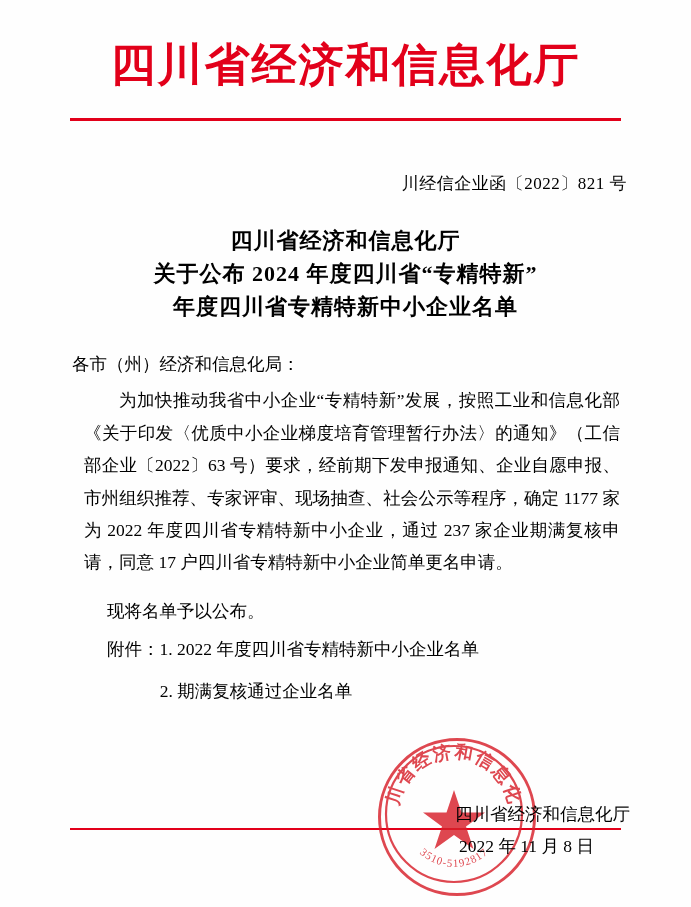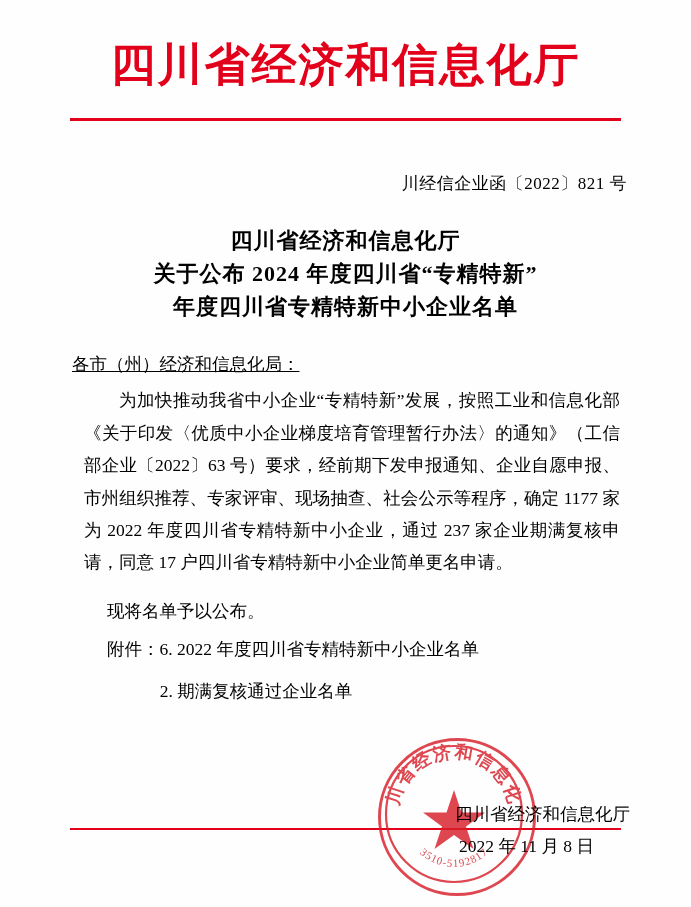--- a/index.html
+++ b/index.html
@@ -81,21 +81,20 @@
   .body-area {
     position: absolute;
     left: 72px;
     top: 348px;
     width: 548px;
     font-size: 17.5px;
     line-height: 1.85;
   }
   .salutation {
     margin: 0 0 4px 0;
-    text-decoration: underline;
   }
   .para {
     margin: 0 0 2px 12px;
     text-align: justify;
     text-justify: inter-ideograph;
     text-indent: 2em;
   }
   .para-single {
     margin: 16px 0 0 0;
     text-indent: 2em;
@@ -182,21 +181,21 @@
     <div class="title-line">年度四川省专精特新中小企业名单</div>
   </div>
 
   <div class="body-area">
     <p class="salutation">各市（州）经济和信息化局：</p>
     <p class="para">为加快推动我省中小企业“专精特新”发展，按照工业和信息化部《关于印发〈优质中小企业梯度培育管理暂行办法〉的通知》（工信部企业〔2022〕63 号）要求，经前期下发申报通知、企业自愿申报、市州组织推荐、专家评审、现场抽查、社会公示等程序，确定 1177 家为 2022 年度四川省专精特新中小企业，通过 237 家企业期满复核申请，同意 17 户四川省专精特新中小企业简单更名申请。</p>
     <p class="para-single">现将名单予以公布。</p>
   </div>
 
   <div class="attachments">
-    <p class="attach-first"><span>附件：</span><span>6. 2022 年度四川省专精特新中小企业名单</span></p>
+    <p class="attach-first"><span>附件：</span><span>1. 2022 年度四川省专精特新中小企业名单</span></p>
     <p class="attach-rest">2. 期满复核通过企业名单</p>
   </div>
 
   <div class="seal">
     <div class="seal-inner">
       <svg width="146" height="146" viewBox="0 0 146 146" aria-hidden="true">
         <circle cx="73" cy="73" r="68" fill="none" stroke="#d8202a" stroke-width="2.2"></circle>
         <path id="sealTopArc" d="M 17,73 A 56,56 0 0 1 129,73" fill="none"></path>
         <path id="sealBotArc" d="M 26,93 A 50,50 0 0 0 120,93" fill="none"></path>
         <text fill="#d8202a" font-size="18" font-family="'Liberation Serif', serif" font-weight="bold" letter-spacing="2">

